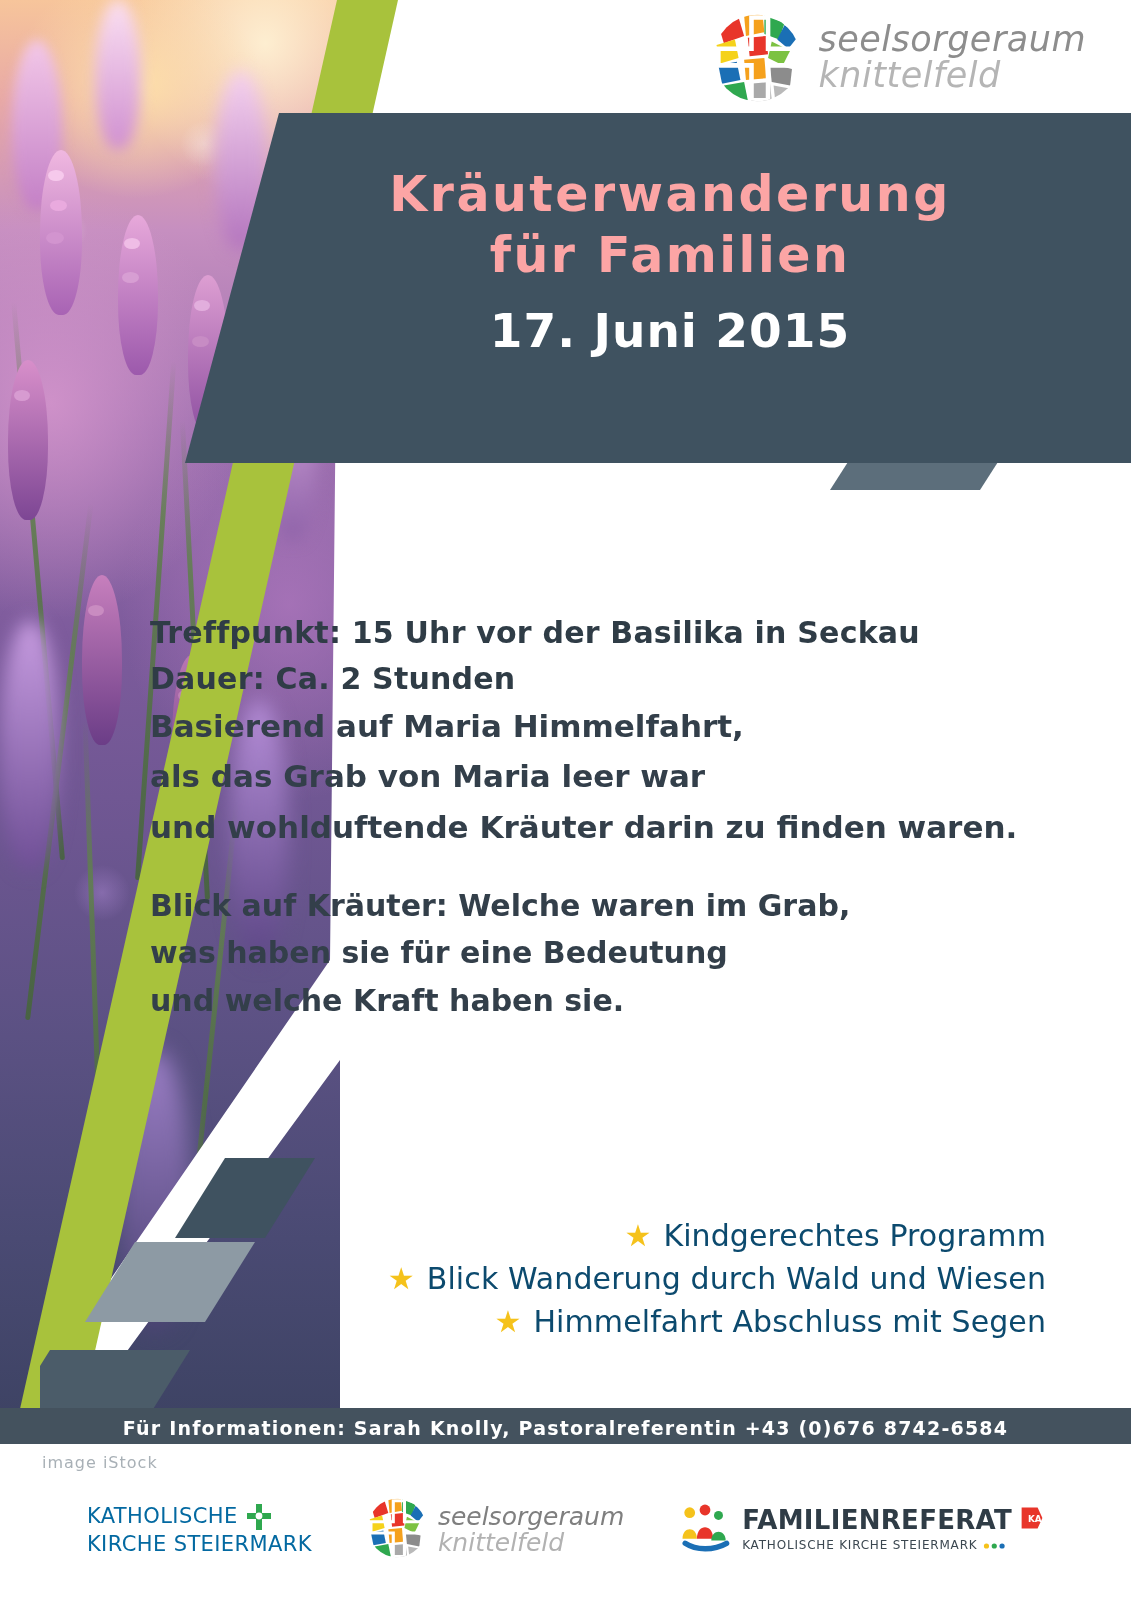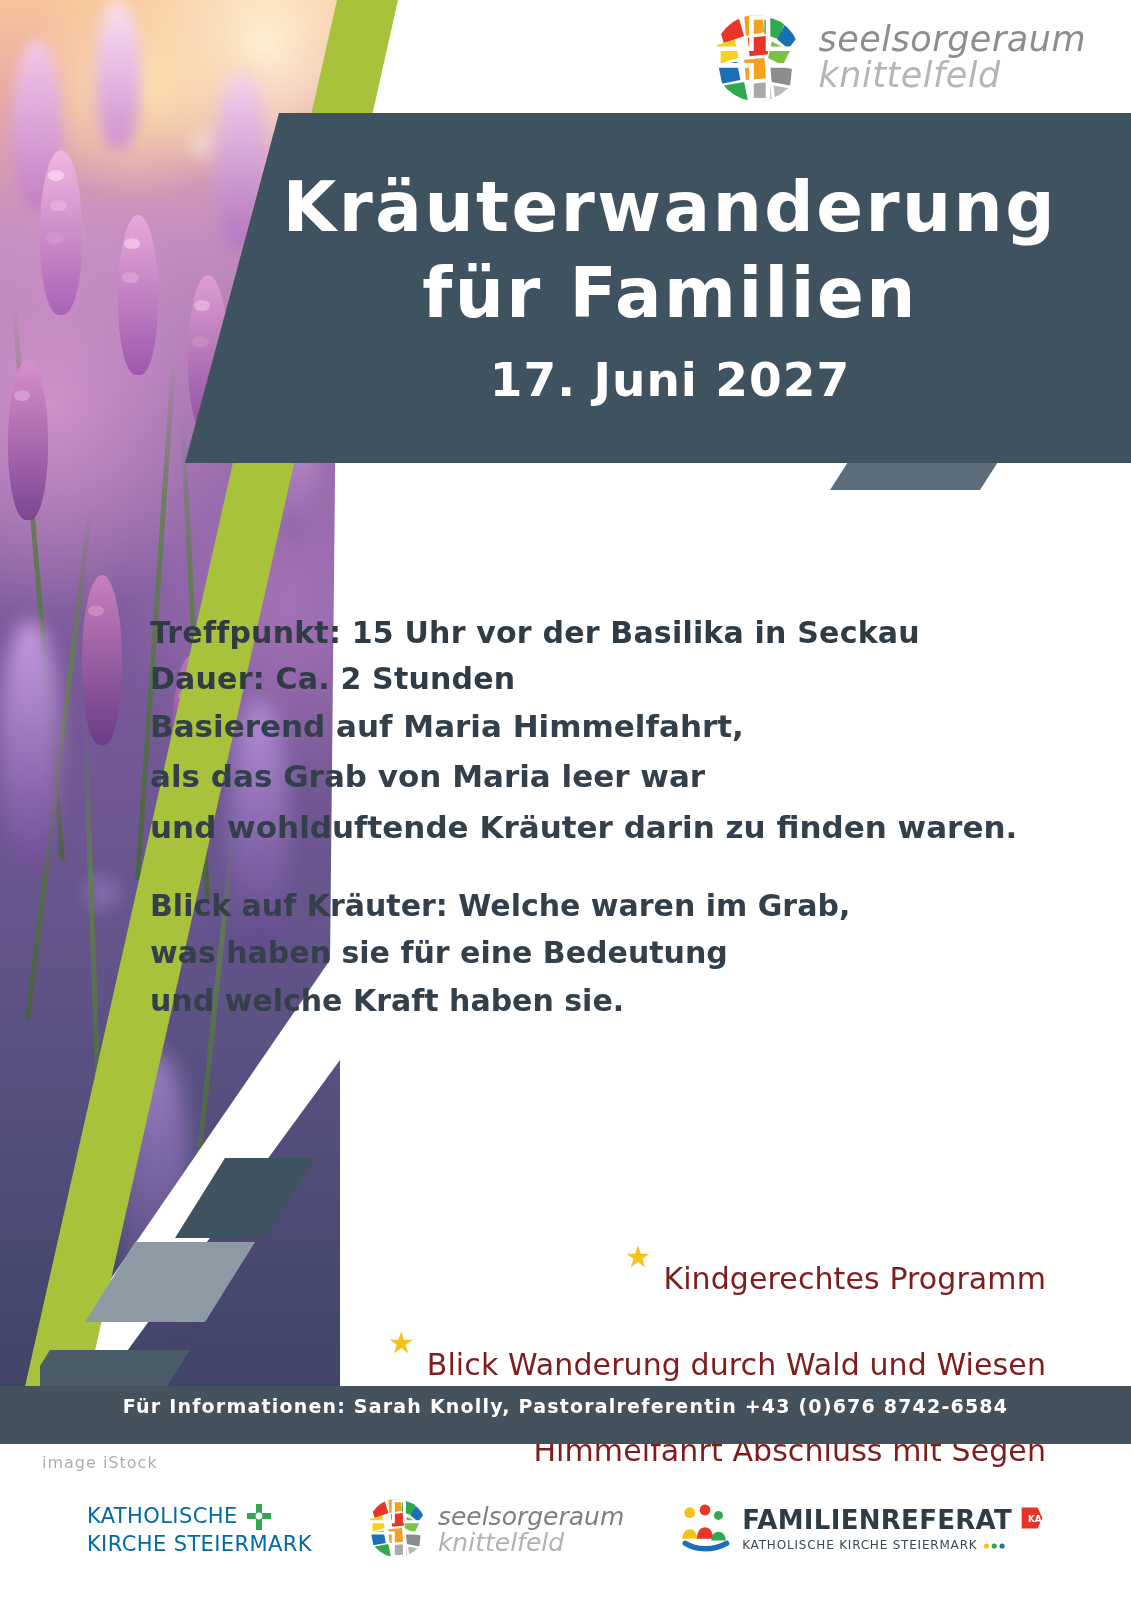--- a/index.html
+++ b/index.html
@@ -131,24 +131,24 @@
   }
   .title-inner {
     position: absolute;
     left: 0; right: 0;
     top: 52px;
     text-align: center;
     padding-left: 70px;
     padding-right: 60px;
   }
   .title-line {
-    color: #ffffff;
+    color: #fca5a5;
     font-family: "DejaVu Sans", sans-serif;
     font-weight: bold;
-    font-size: 69px;
+    font-size: 49px;
     letter-spacing: 2.5px;
     line-height: 1.24;
     white-space: nowrap;
   }
   .title-date {
     color: #ffffff;
     font-family: "DejaVu Sans", sans-serif;
     font-weight: bold;
     font-size: 47px;
     letter-spacing: 1px;
@@ -199,37 +199,36 @@
   .bullet-row {
     display: flex;
     align-items: center;
     justify-content: flex-end;
     gap: 12px;
     margin-bottom: 8px;
   }
   .bullet-text {
     font-family: "DejaVu Sans", sans-serif;
     font-size: 30px;
-    color: #7f1d1d;
+    color: #0c4a6e;
     letter-spacing: 0.1px;
-    margin-top: 43px;
   }
   .star {
     color: #f5c21b;
     font-size: 30px;
     line-height: 1;
   }
 
   
   .footer-bar {
     position: absolute;
     left: 0;
     bottom: 156px;
     width: 1131px;
-    height: 58px;
+    height: 36px;
     background: #44525e;
   }
   .footer-text {
     position: absolute;
     left: 0; right: 0;
     top: 9px;
     text-align: center;
     color: #ffffff;
     font-family: "DejaVu Sans", sans-serif;
     font-weight: bold;
@@ -397,21 +396,21 @@
   <svg class="para" style="left:40px; top:1150px;" width="320" height="300" viewBox="0 0 320 300">
     <polygon points="185,8 275,8 225,88 135,88" fill="#3f5260"></polygon>
     <polygon points="95,92 215,92 165,172 45,172" fill="#8d9aa4"></polygon>
     <polygon points="10,200 150,200 100,280 -40,280" fill="#4b5c69"></polygon>
   </svg>
 
   <div class="title-banner">
     <div class="title-inner">
       <div class="title-line">Kräuterwanderung</div>
       <div class="title-line">für Familien</div>
-      <div class="title-date">17. Juni 2027</div>
+      <div class="title-date">17. Juni 2015</div>
     </div>
   </div>
 
   <div class="body-block">
     <div class="meet-line">Treffpunkt:  15 Uhr vor der Basilika in Seckau</div>
     <div class="meet-line">Dauer: Ca. 2 Stunden</div>
 
     <div class="para-block">
       <div>Basierend auf Maria Himmelfahrt,</div>
       <div>als das Grab von Maria leer war</div>

